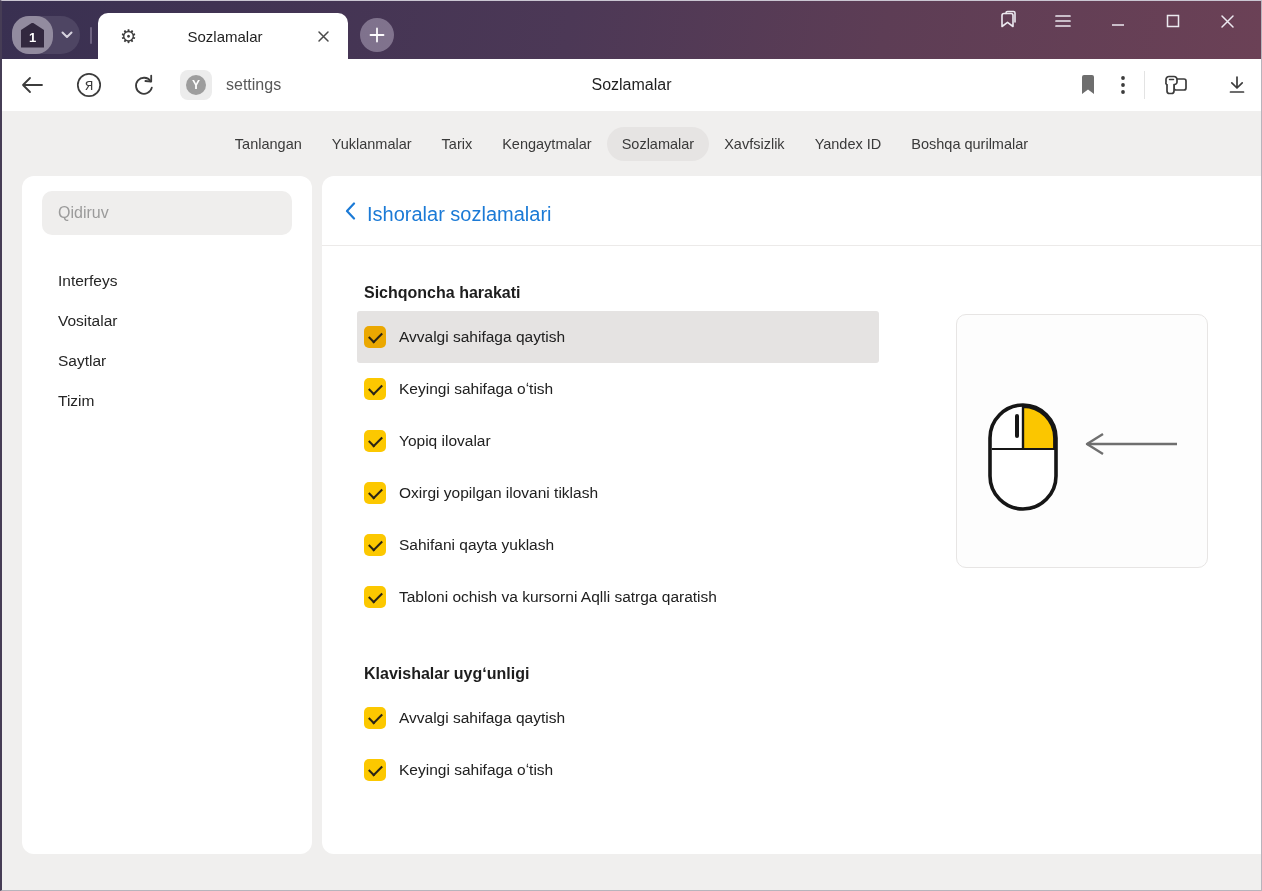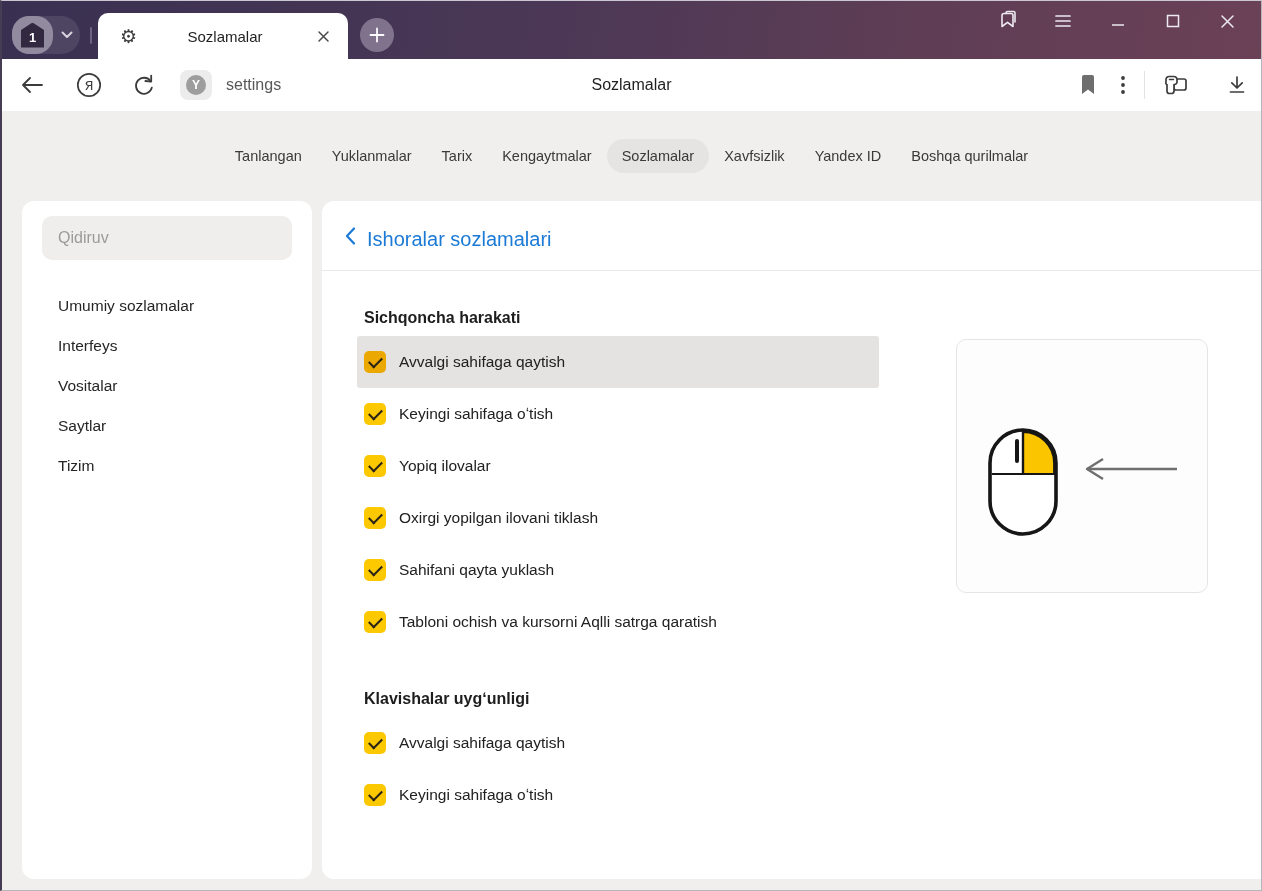--- a/index.html
+++ b/index.html
@@ -63,21 +63,21 @@
   }
   .address-text{ margin-left:14px; font-size:16px; color:#585858; }
   .toolbar-title{
     position:absolute; left:0; right:0; text-align:center; font-size:16px; color:#1f1f1f; pointer-events:none;
   }
   .toolbar-right{ position:absolute; right:14px; display:flex; align-items:center; }
   .tb-divider{ width:1px; height:28px; background:#e3e3e3; margin:0 18px; }
 
   
   .content{ flex:1; background:#f0efee; display:flex; flex-direction:column; }
-  .nav-row{ height:90px; flex:none; display:flex; align-items:center; justify-content:center; }
+  .nav-row{ height:65px; flex:none; display:flex; align-items:center; justify-content:center; }
   .nav-tab{
     padding:9px 15px; border-radius:18px; font-size:14.5px; color:#3a3a3a; cursor:pointer; white-space:nowrap;
   }
   .nav-tab.active{ background:#e6e4e3; }
 
   .body-row{ flex:none; height:678px; display:flex; padding-left:20px; gap:10px; }
 
   .sidebar{
     width:290px; flex:none; background:#fff; border-radius:12px; padding:15px 20px;
   }
@@ -249,21 +249,20 @@
         <div class="nav-tab active">Sozlamalar</div>
         <div class="nav-tab">Xavfsizlik</div>
         <div class="nav-tab">Yandex ID</div>
         <div class="nav-tab">Boshqa qurilmalar</div>
       </div>
 
     <div class="body-row">
       <div class="sidebar">
         <input class="search-box" type="text" placeholder="Qidiruv" style="">
         <div class="side-items">
-            <div class="side-item">Umumiy sozlamalar</div>
             <div class="side-item">Interfeys</div>
             <div class="side-item">Vositalar</div>
             <div class="side-item">Saytlar</div>
             <div class="side-item">Tizim</div>
           </div>
       </div>
 
       <div class="main-card">
         <div class="main-header">
           <svg width="11" height="18" viewBox="0 0 11 18">

